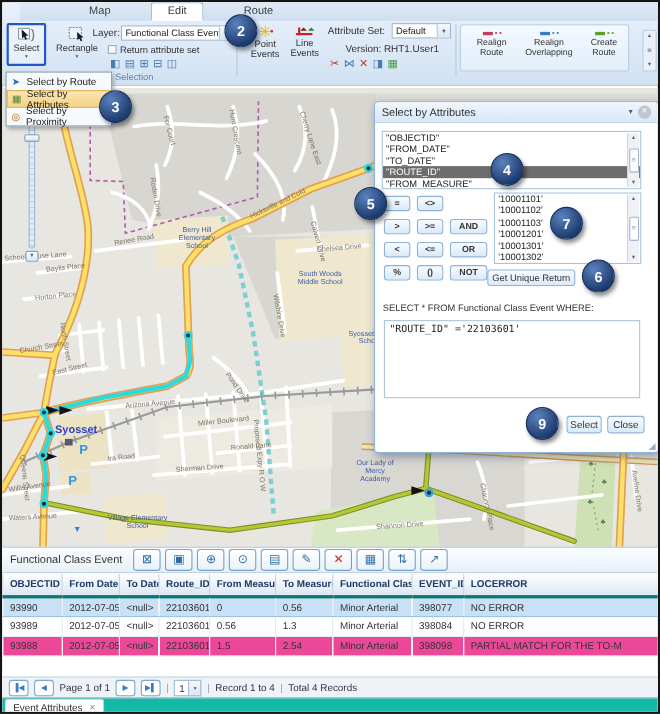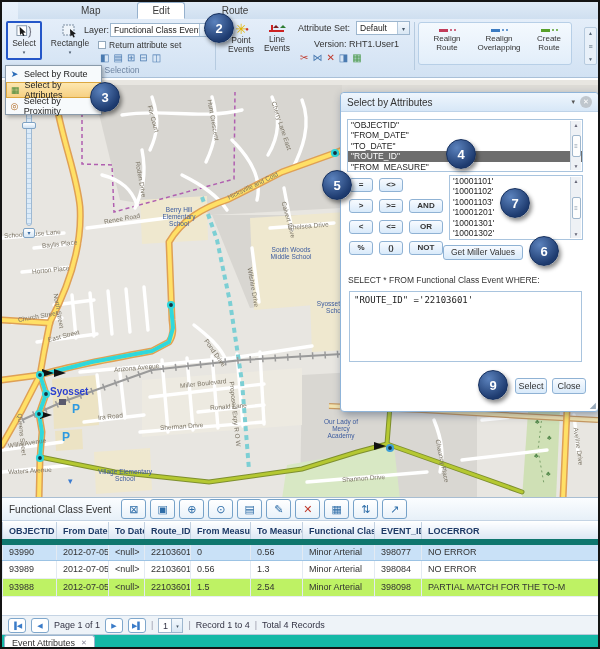--- a/index.html
+++ b/index.html
@@ -80,22 +80,22 @@
 
   
   .tpanel{position:absolute;left:0;top:495px;width:596px;height:150px;background:#fff;border-top:1px solid #a9bed2;}
   .ttoolbar{position:absolute;left:0;top:0;width:100%;height:23px;background:linear-gradient(#fbfdff,#e7f0f8);border-bottom:1px solid #c5d4e4;display:flex;align-items:center;padding-left:7px;gap:4px;}
   .ttoolbar .tt-label{font-size:10px;color:#333;margin-right:6px;}
   .tbtn{width:25px;height:20px;background:linear-gradient(#fff,#e9f2fa);border:1px solid #76a2c9;border-radius:3px;font-size:11px;color:#2e6da8;text-align:center;line-height:18px;}
   .tbtn.red{color:#c0392b;}
   table.ev{position:absolute;left:0;top:24px;width:596px;border-collapse:collapse;table-layout:fixed;}
   table.ev th{height:20px;background:linear-gradient(#fdfeff,#dce7f4);border-left:1px solid #c3d2e2;border-bottom:1px solid #b6c8db;font-size:9px;color:#1e3a66;text-align:left;padding-left:6px;font-weight:bold;overflow:hidden;white-space:nowrap;}
   table.ev td{height:18px;font-size:9px;color:#333;border-left:1px solid #e3eaf2;border-bottom:1px solid #e7edf4;padding-left:6px;white-space:nowrap;overflow:hidden;}
-  tr.selrow td{background:#c9e1f7;border-bottom:1px solid #9cc3e4;border-top:6px solid #0f766e;}
-  tr.altrow td{background:#bef264;}
+  tr.selrow td{background:#c9e1f7;border-bottom:1px solid #9cc3e4;border-top:3px solid #0f766e;}
+  tr.altrow td{background:#ec4899;}
   .pager{position:absolute;left:0;top:117px;width:100%;height:19px;background:#eef3f8;border-top:1px solid #c5d4e4;display:flex;align-items:center;gap:5px;padding-left:6px;font-size:9px;color:#334;}
   .pbtn{min-width:18px;height:15px;background:#fff;border:1px solid #7fa7cc;border-radius:3px;color:#3a7bc8;font-size:7px;text-align:center;line-height:13px;padding:0 2px;}
   .psep{color:#99a;}
   .pgdrop{display:flex;}
   .pgdrop .v{width:14px;height:15px;border:1px solid #9db6ce;background:#fff;text-align:center;line-height:14px;font-size:9px;}
   .pgdrop .c{width:11px;height:15px;border:1px solid #9db6ce;border-left:none;background:linear-gradient(#f3f8fd,#d9e7f4);font-size:5px;text-align:center;line-height:14px;color:#456;}
   .tabbar{position:absolute;left:0;top:136px;width:100%;height:14px;background:#14b8a6;border-top:1px solid #b9c9d9;}
   .btab{position:absolute;left:2px;top:0;height:14px;background:#fff;border:1px solid #9ab4cf;border-bottom:none;border-radius:3px 3px 0 0;display:flex;align-items:center;gap:6px;padding:0 7px;font-size:9px;color:#333;}
   .btab .x{font-size:7px;color:#889;}
   .blue-strip{position:absolute;left:0;bottom:-1px;width:100%;height:2px;background:#3b74ae;}
@@ -442,21 +442,21 @@
       <div class="li">'10001201'</div>
       <div class="li">'10001301'</div>
       <div class="li">'10001302'</div>
       <div class="sb">
         <span>▲</span>
         <span class="th">≡</span>
         <span>▼</span>
       </div>
     </div>
 
-    <div class="guv">Get Miller Values</div>
+    <div class="guv">Get Unique Return</div>
     <div class="where-lab">SELECT * FROM Functional Class Event WHERE:</div>
     <div class="where-box">"ROUTE_ID" ='22103601'</div>
     <div class="dlg-btn" style="left:174px;width:32px;">Select</div>
     <div class="dlg-btn" style="left:211px;width:34px;">Close</div>
     <span class="grip">◢</span>
   </div>
 
   <div id="callouts">
       <div class="callout" style="left: 202px; top: 11px;">2</div>
       <div class="callout" style="left: 88px; top: 80px;">3</div>

